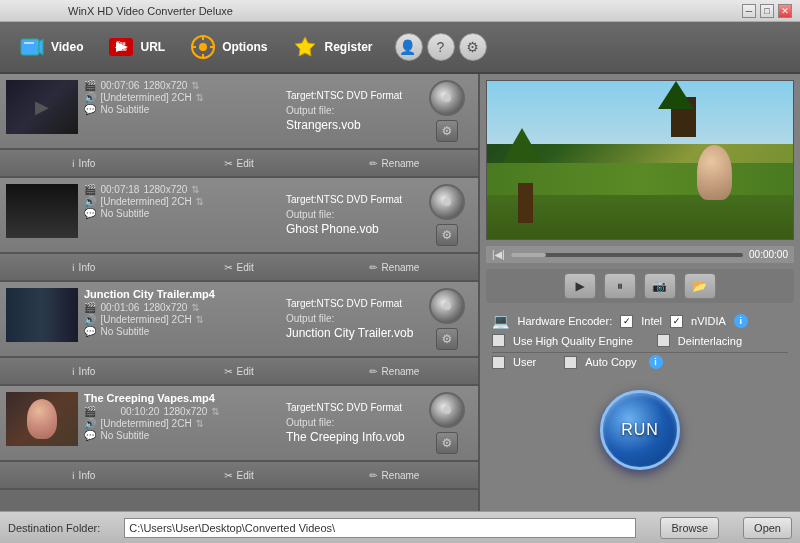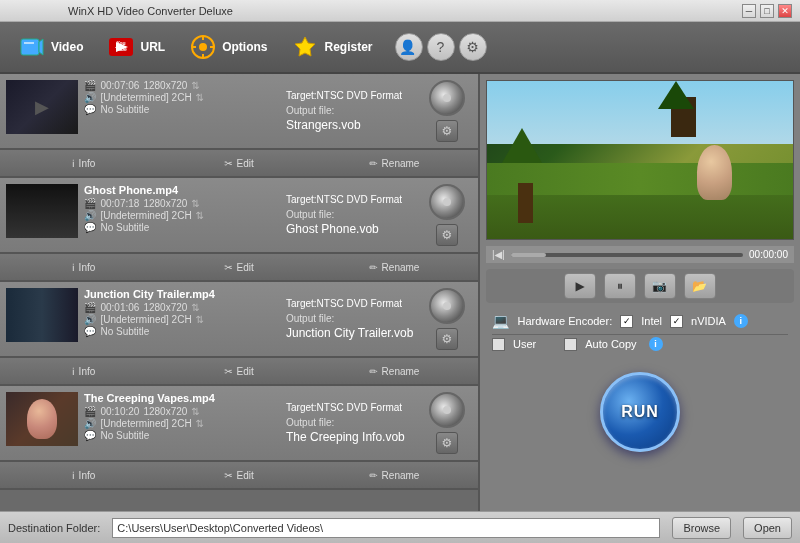--- a/index.html
+++ b/index.html
@@ -238,34 +238,34 @@
     .run-btn {
       width: 80px; height: 80px;
       border-radius: 50%;
       background: radial-gradient(circle at 35% 35%, #6ab0f0, #1a5ab0, #0a3a80);
       border: 3px solid #8ac0f8;
       box-shadow: 0 4px 12px rgba(0,0,80,0.5), inset 0 2px 4px rgba(255,255,255,0.3);
       display: flex; align-items: center; justify-content: center;
       cursor: pointer;
       color: white;
       font-size: 16px;
-      font-weight: bold;
+      font-weight: normal;
       letter-spacing: 1px;
       text-shadow: 0 1px 3px rgba(0,0,0,0.8);
     }
 
     
     .bottom-bar {
       height: 32px;
       background: linear-gradient(to bottom, #d0d0d0, #b8b8b8);
       border-top: 1px solid #999;
       display: flex;
       align-items: center;
       padding: 0 8px;
-      gap: 12px;
+      gap: 24px;
     }
     .dest-label { color: #333; font-size: 11px; }
     .dest-input {
       flex: 1;
       height: 20px;
       background: white;
       border: 1px solid #888;
       padding: 2px 4px;
       font-size: 11px;
       color: #333;
@@ -407,21 +407,20 @@
         </div>
       </div>
     </div>
 
     <div class="file-item-wrapper">
       <div class="file-item">
         <div class="file-thumbnail thumb-scene">
           <div style="width:100%;height:100%;background:linear-gradient(to bottom,#111,#222,#333);"></div>
         </div>
         <div class="file-info">
-          <div class="file-name">Ghost Phone.mp4</div>
           <div class="meta-row">
             <span style="color:#bbb;font-size:10px;">🎬</span>
             <span style="color:#ddd;font-size:10px;">00:07:18</span>
             <span style="color:#ddd;font-size:10px;">1280x720</span>
             <span class="spin-arrows">⇅</span>
           </div>
           <div class="meta-row">
             <span style="color:#bbb;font-size:10px;">🔊</span>
             <span style="color:#ddd;font-size:10px;">[Undetermined] 2CH</span>
             <span class="spin-arrows">⇅</span>
@@ -510,21 +509,21 @@
       <div class="file-item">
         <div class="file-thumbnail">
           <div style="width:100%;height:100%;background:linear-gradient(135deg,#3a2a2a,#5a3a2a,#4a3a2a);display:flex;align-items:center;justify-content:center;">
             <div style="width:30px;height:40px;background:radial-gradient(circle at 40% 30%,#e8b898,#c8887a,#a86858);border-radius:50% 50% 40% 40%;"></div>
           </div>
         </div>
         <div class="file-info">
           <div class="file-name">The Creeping Vapes.mp4</div>
           <div class="meta-row">
             <span style="color:#bbb;font-size:10px;">🎬</span>
-            <span style="color:#ddd;font-size:10px;">00:10:20</span>
+            <span style="color:#ddd;font-size:10px;margin-left:20px;">00:10:20</span>
             <span style="color:#ddd;font-size:10px;">1280x720</span>
             <span class="spin-arrows">⇅</span>
           </div>
           <div class="meta-row">
             <span style="color:#bbb;font-size:10px;">🔊</span>
             <span style="color:#ddd;font-size:10px;">[Undetermined] 2CH</span>
             <span class="spin-arrows">⇅</span>
           </div>
           <div class="meta-row">
             <span style="color:#bbb;font-size:10px;">💬</span>
@@ -595,20 +594,26 @@
       <div class="option-row">
         <span style="font-size:14px;">💻</span>
         <span class="option-label">Hardware Encoder:</span>
         <div class="checkbox-custom checkbox-checked">✓</div>
         <span class="option-label">Intel</span>
         <div class="checkbox-custom checkbox-checked">✓</div>
         <span class="option-label">nVIDIA</span>
         <div class="info-icon">i</div>
       </div>
 
+      <div class="option-row">
+        <div class="checkbox-custom"></div>
+        <span class="option-label">Use High Quality Engine</span>
+        <div class="checkbox-custom" style="margin-left:16px;"></div>
+        <span class="option-label">Deinterlacing</span>
+      </div>
       <div class="divider-h"></div>
 
       <div class="option-row">
         <div class="checkbox-custom"></div>
         <span class="option-label">User</span>
         <div class="checkbox-custom" style="margin-left:20px;"></div>
         <span class="option-label">Auto Copy</span>
         <div class="info-icon" style="margin-left:4px;">i</div>
       </div>
     </div>

